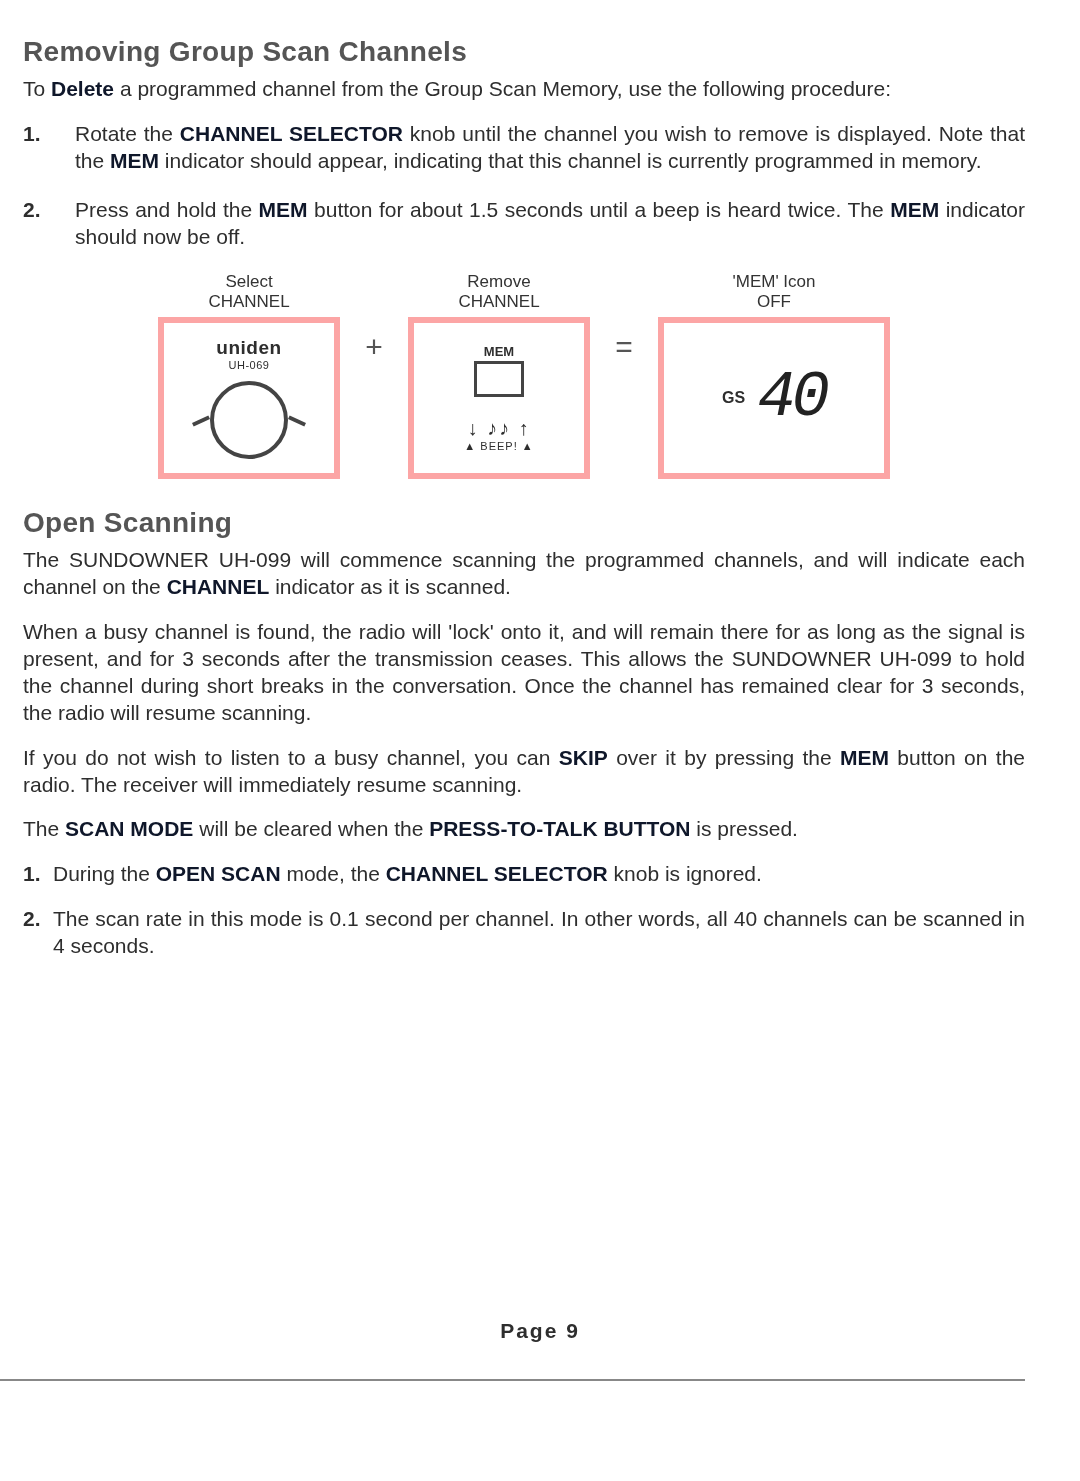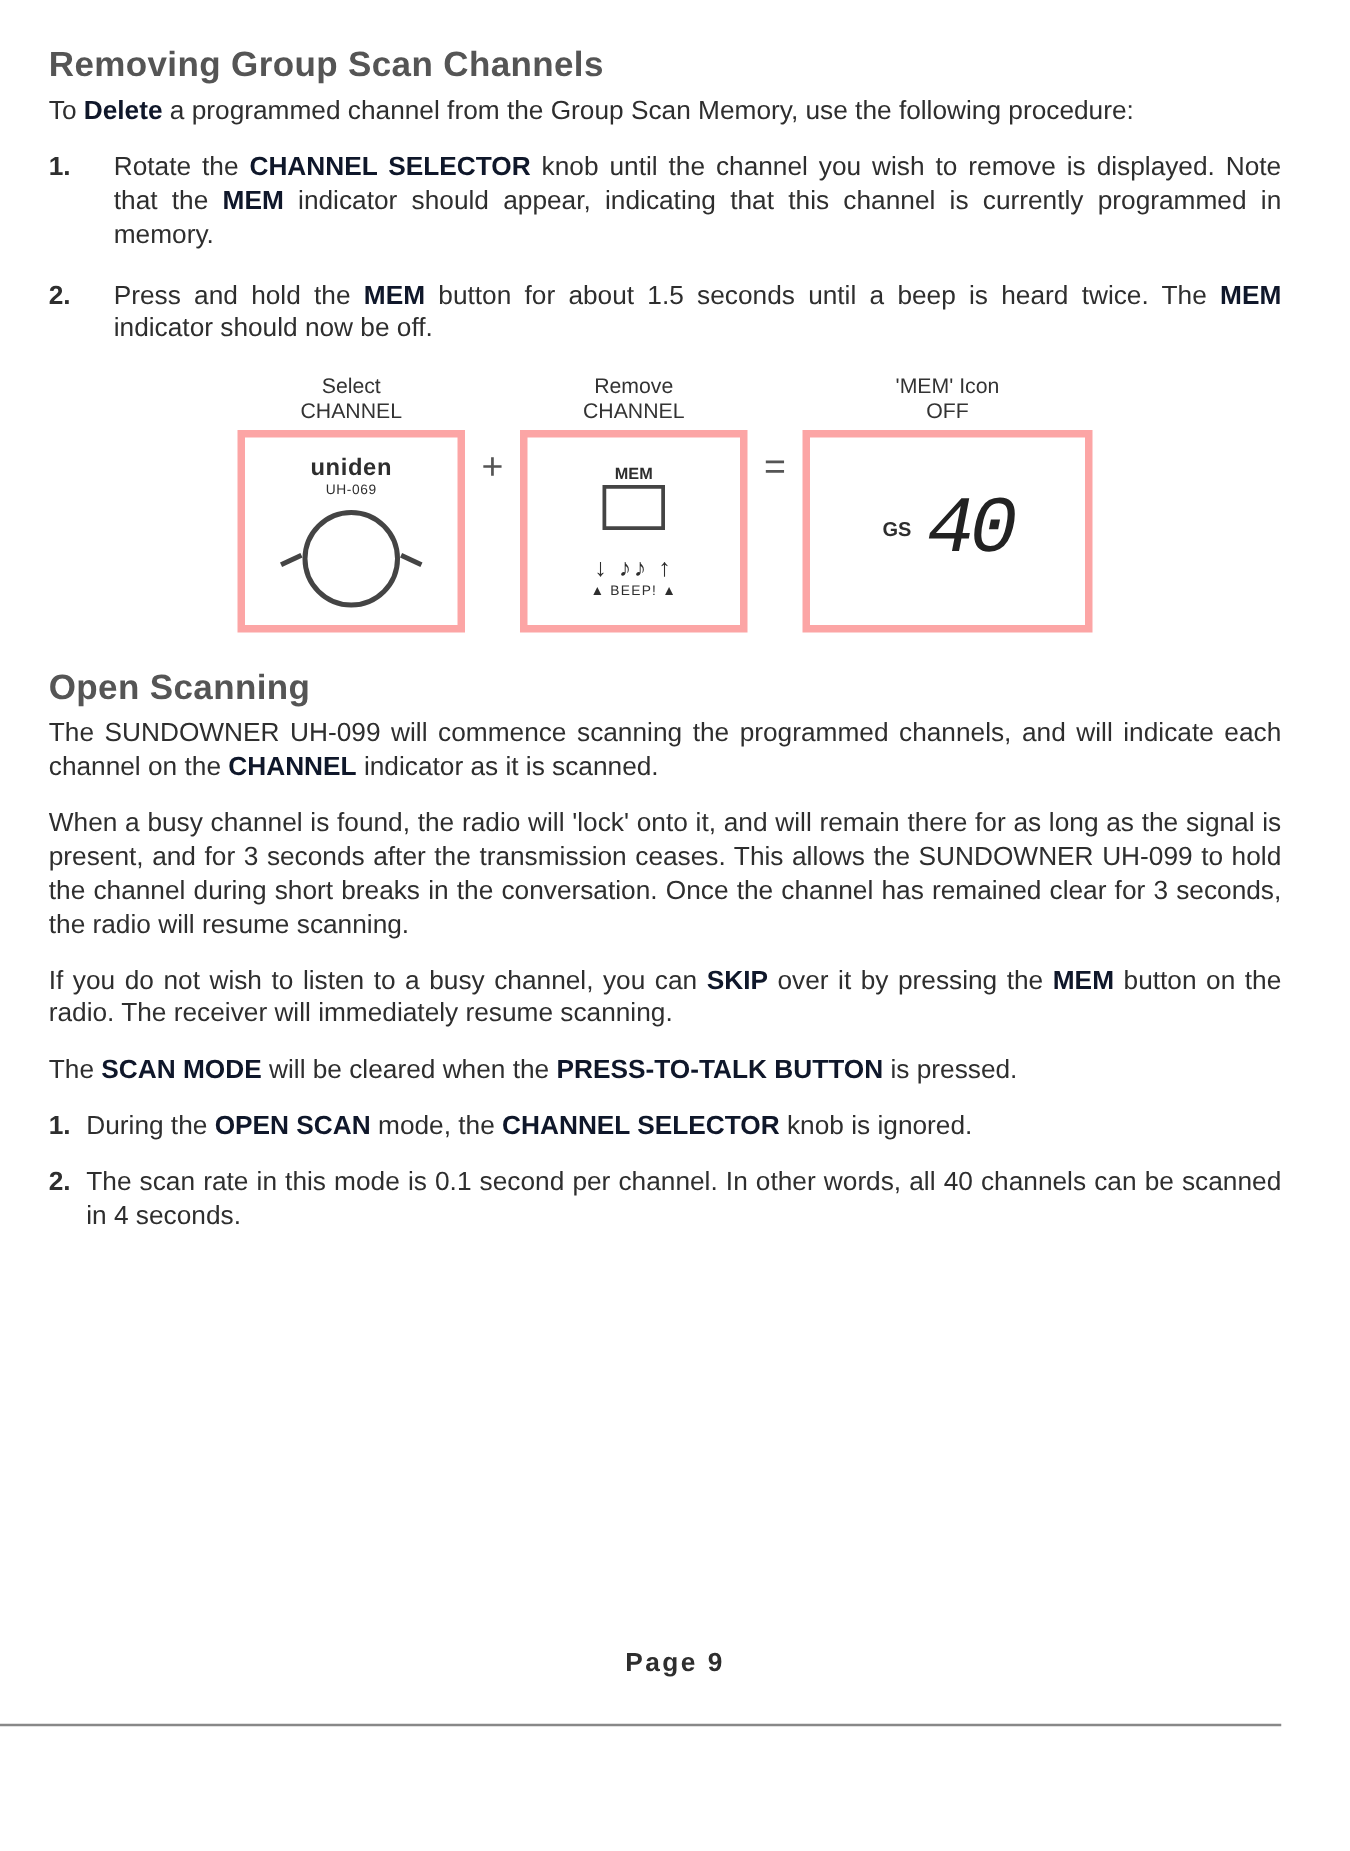--- a/index.html
+++ b/index.html
@@ -1,33 +1,33 @@
 <!DOCTYPE html>
 <html><head>
 <meta charset="utf-8">
 <style>
   html,body{margin:0;padding:0;background:#fff;font-family:Arial,Helvetica,sans-serif;color:#2e2e2e}
-  .page{width:1080px;min-height:1481px;padding:30px 55px 0 39px;box-sizing:border-box;position:relative}
+  .page{width:1080px;min-height:1481px;padding:30px 55px 0 23px;box-sizing:border-box;position:relative}
   h2{font-size:28px;font-weight:bold;color:#555;margin:6px 0 8px 0;letter-spacing:.3px}
   p{font-size:21px;line-height:1.28;margin:0 0 18px 0;text-align:justify}
   b{font-weight:bold;color:#0f172a}
   ol.steps{list-style:none;padding:0;margin:6px 0 14px 0}
   ol.steps>li{display:flex;font-size:21px;line-height:1.28;margin-bottom:22px;text-align:justify}
   ol.steps>li>.num{width:52px;flex:0 0 52px;font-weight:bold}
   ol.steps>li>.txt{flex:1}
   .note-block{display:flex;font-size:21px;line-height:1.28;margin-top:14px}
   .note-block>.lab{flex:0 0 100px;font-weight:bold}
   .note-block ol{list-style:none;padding:0;margin:0}
   .note-block ol>li{display:flex;margin-bottom:18px;text-align:justify}
   .note-block ol>li>.num{flex:0 0 30px;font-weight:bold}
   .note-block ol>li>.txt{flex:1}
   .pagenum{position:absolute;bottom:138px;left:0;right:0;text-align:center;font-weight:bold;font-size:21px;letter-spacing:2px}
   .footline{position:absolute;bottom:100px;left:0;right:55px;height:2px;background:#888}
   
-  .diagram{display:flex;justify-content:center;align-items:flex-start;gap:4px;margin:0 0 28px 0}
+  .diagram{display:flex;justify-content:center;align-items:flex-start;gap:16px;margin:0 0 28px 0}
   .dcol{display:flex;flex-direction:column;align-items:center}
   .dcap{font-size:17px;text-align:center;line-height:1.15;margin-bottom:6px;color:#333}
   .dbox{border:6px solid #fca5a5;width:170px;height:150px;position:relative;display:flex;flex-direction:column;align-items:center;justify-content:center}
   .dbox.wide{width:220px}
   .dop{width:36px;display:flex;align-items:center;justify-content:center;font-size:30px;color:#555;padding-top:58px}
   .brand{font-weight:900;font-size:19px;letter-spacing:.5px}
   .model{font-size:11px;letter-spacing:.5px}
   .knob{width:70px;height:70px;border:4px solid #444;border-radius:50%;margin-top:10px;position:relative}
   .knob::before,.knob::after{content:"";position:absolute;width:18px;height:4px;background:#444;top:48%}
   .knob::before{left:-22px;transform:rotate(-25deg)}

